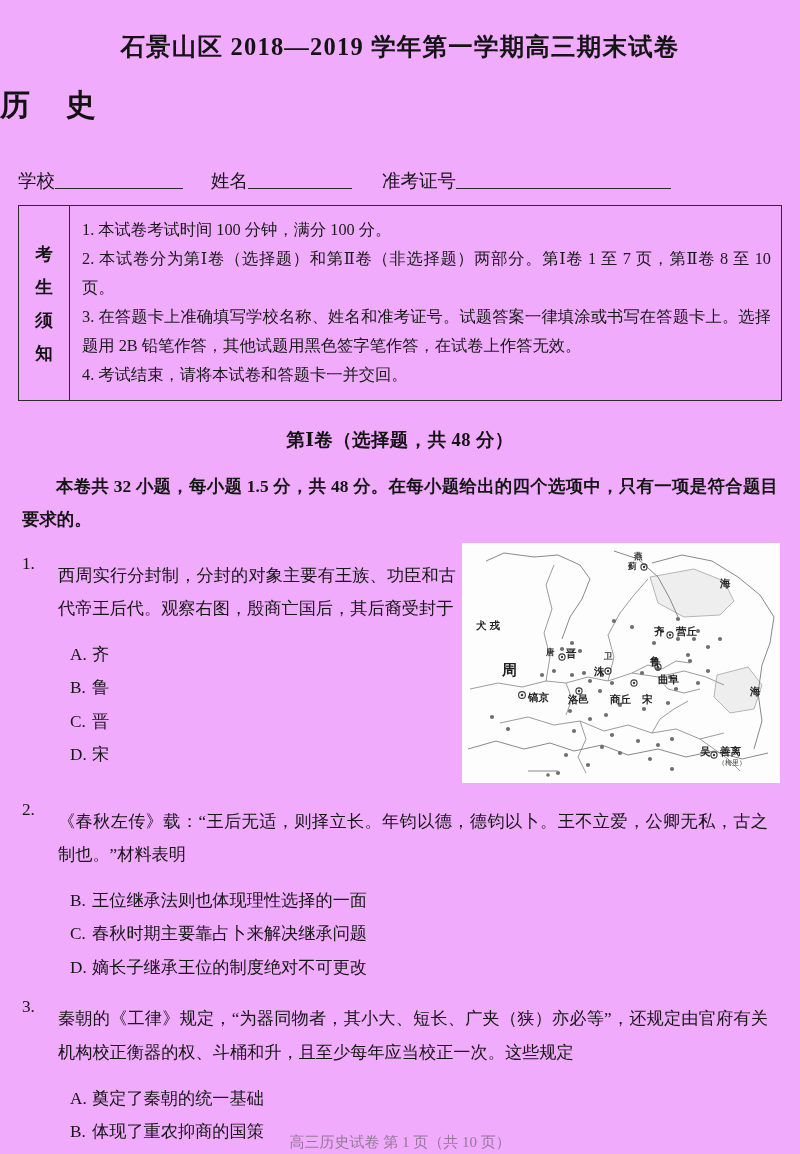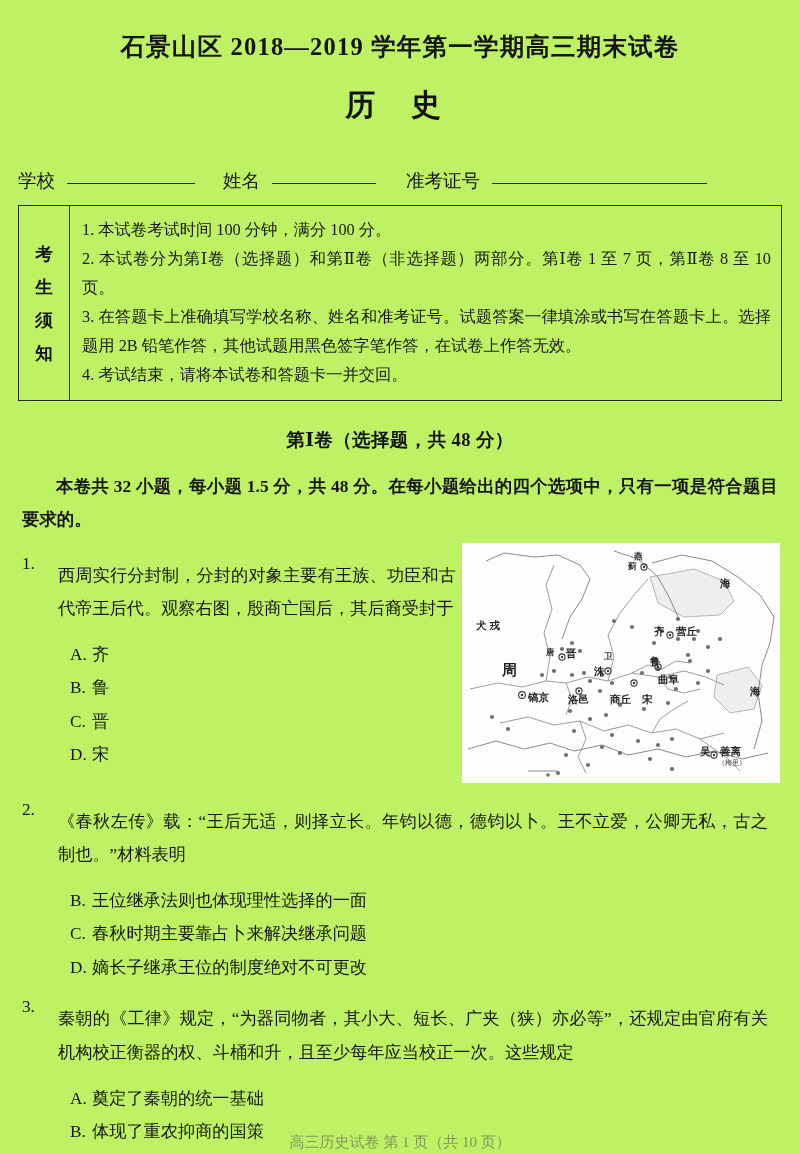--- a/index.html
+++ b/index.html
@@ -11,52 +11,52 @@
     width: 800px;
     height: 1154px;
     position: relative;
     font-family: "Liberation Serif", "DejaVu Serif", serif;
     color: #1c1c1c;
     overflow: hidden;
   }
   .page {
     position: absolute;
     inset: 0;
-    background: #bef264;
+    background: #f0abfc;
   }
 
   
   .doc-title {
     text-align: center;
     font-size: 24.5px;
     font-weight: bold;
     letter-spacing: 1.2px;
     margin: 0;
     padding-top: 30px;
     color: #141414;
   }
   .doc-subject {
-    text-align: center;
+    text-align: left;
     font-size: 30px;
     font-weight: bold;
     letter-spacing: 14px;
     padding-top: 22px;
     color: #111;
   }
 
   
   .identity-row {
     display: flex;
     align-items: flex-end;
     padding: 0 18px;
     margin-top: 42px;
     font-size: 18.5px;
     color: #161616;
   }
-  .id-field { display: flex; align-items: flex-start; gap: 12px; }
+  .id-field { display: flex; align-items: center; }
   .id-label { white-space: nowrap; font-weight: 500; }
   .id-rule {
     border-bottom: 1.6px solid #2a2a2a;
     height: 15px;
     display: inline-block;
   }
   .rule-school { width: 128px; }
   .rule-name   { width: 104px; }
   .rule-ticket { width: 215px; }
   .id-gap-a { width: 28px; }

